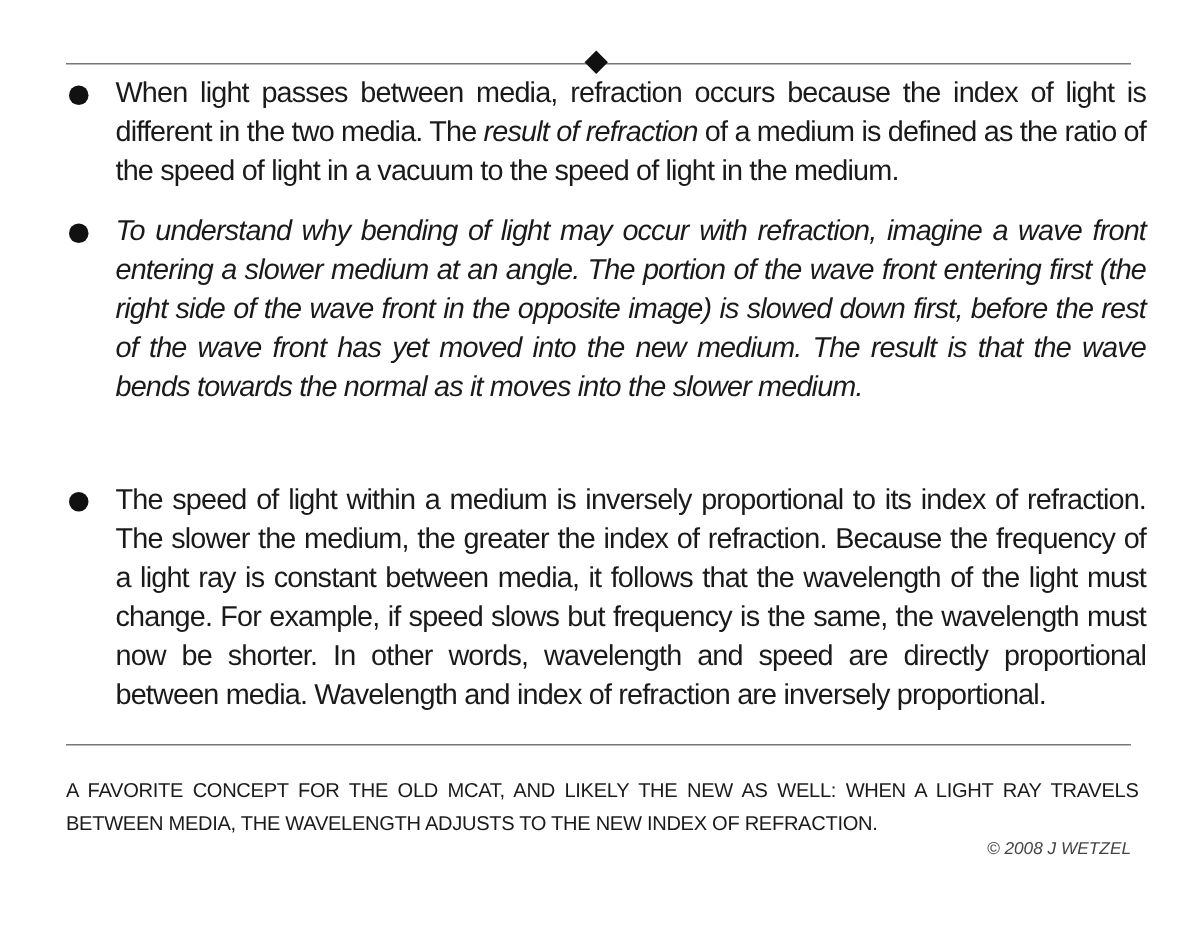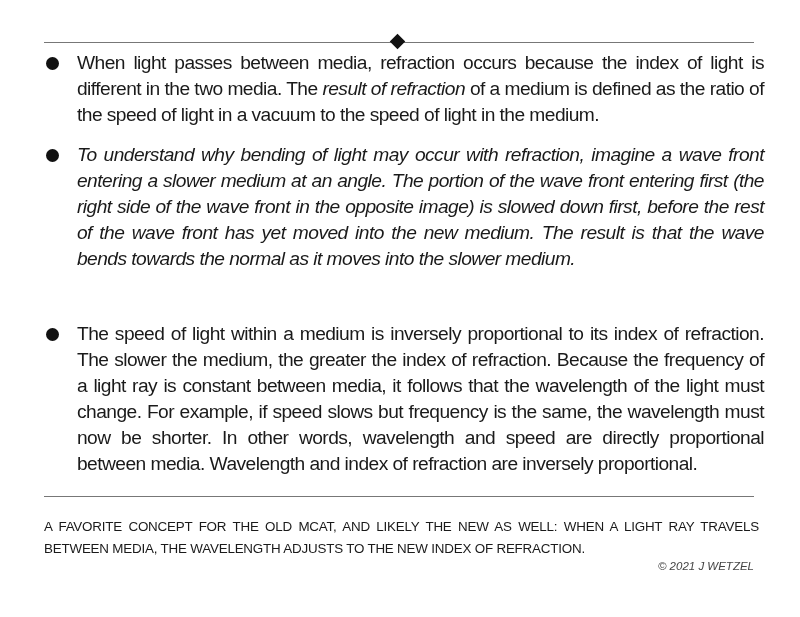--- a/index.html
+++ b/index.html
@@ -30,13 +30,13 @@
 </div>
 
 <div class="bullet-block" style="top:321px;">
   <span class="dot" style="top:7px;"></span>
   <div class="btext">The speed of light within a medium is inversely proportional to its index of refraction.  The slower the medium, the greater the index of refraction.  Because the frequency of a light ray is constant between media, it follows that the wavelength of the light must change.  For example, if speed slows but frequency is the same, the wavelength must now be shorter.  In other words, wavelength and speed are directly proportional between media.  Wavelength and index of refraction are inversely proportional.</div>
 </div>
 
 <div class="rule" style="top:496px;"></div>
 
 <div class="footer-note">A favorite concept for the old MCAT, and likely the new as well:  When a light ray travels between media, the wavelength adjusts to the new index of refraction.</div>
-<div class="copyright">© 2021 J WETZEL</div>
+<div class="copyright">© 2008 J WETZEL</div>
 
 </body></html>

